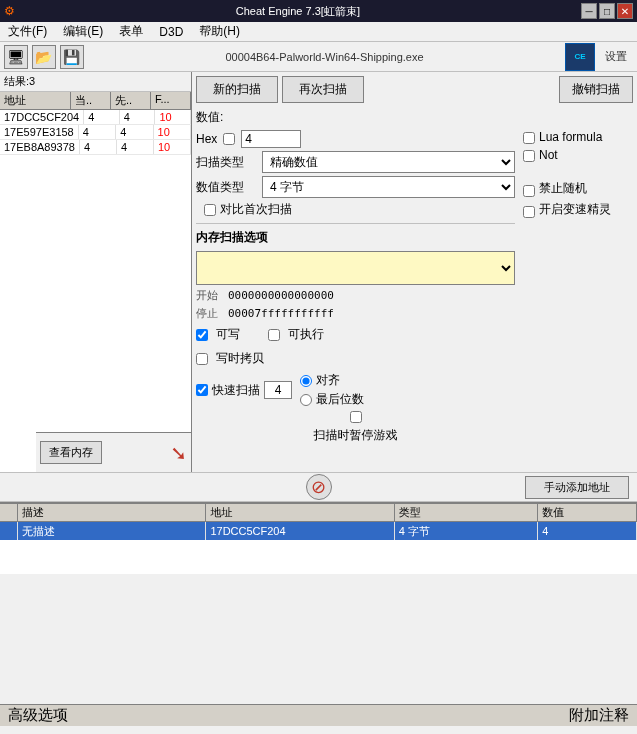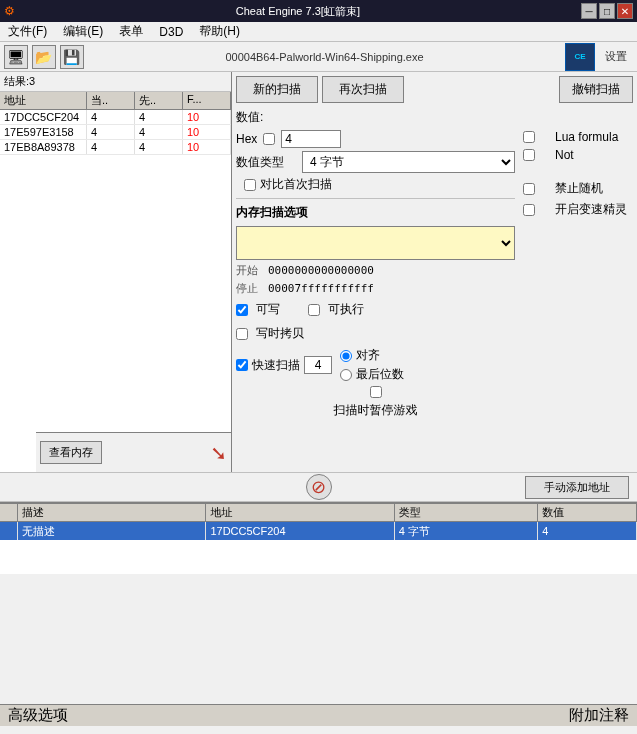--- a/index.html
+++ b/index.html
@@ -108,21 +108,21 @@
     }
 
     
     .main-area {
       display: flex;
       height: calc(734px - 72px - 22px - 20px - 30px - 22px);
     }
 
     
     .left-panel {
-      width: 232px;
+      width: 192px;
       border-right: 1px solid #808080;
       display: flex;
       flex-direction: column;
       background: white;
     }
     .results-count {
       padding: 2px 4px;
       font-size: 11px;
       background: #f0f0f0;
       border-bottom: 1px solid #c0c0c0;
@@ -241,22 +241,22 @@
 
     .checkbox-row {
       display: flex;
       align-items: center;
       gap: 4px;
       font-size: 12px;
       padding-left: 8px;
     }
     .right-check-item {
       display: flex;
-      align-items: center;
-      gap: 20px;
+      align-items: flex-end;
+      gap: 4px;
     }
 
     .separator {
       border-top: 1px solid #c0c0c0;
       margin: 2px 0;
     }
 
     .memory-section-label {
       font-size: 12px;
       font-weight: bold;
@@ -478,20 +478,30 @@
     </div>
     <div class="right-middle">
       <div class="right-middle-left">
 
         <div class="value-row">
           <span>Hex</span>
           <input type="checkbox" style="">
           <input type="text" class="value-input" value="4" style="">
         </div>
 
+        <div class="form-row">
+          <span class="form-label">扫描类型</span>
+          <select class="form-select">
+            <option>精确数值</option>
+            <option>比上次增加了</option>
+            <option>比上次减少了</option>
+            <option>变动的数值</option>
+            <option>不变的数值</option>
+          </select>
+        </div>
 
         <div class="form-row">
           <span class="form-label">数值类型</span>
           <select class="form-select">
             <option>4 字节</option>
             <option>2 字节</option>
             <option>1 字节</option>
             <option>8 字节</option>
             <option>Float</option>
             <option>Double</option>

